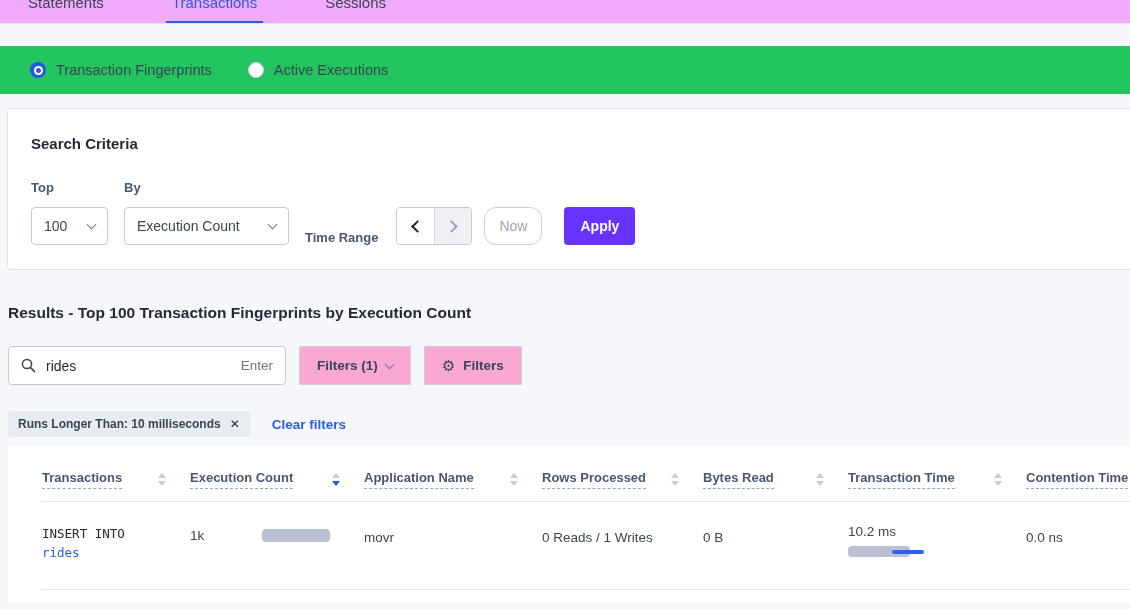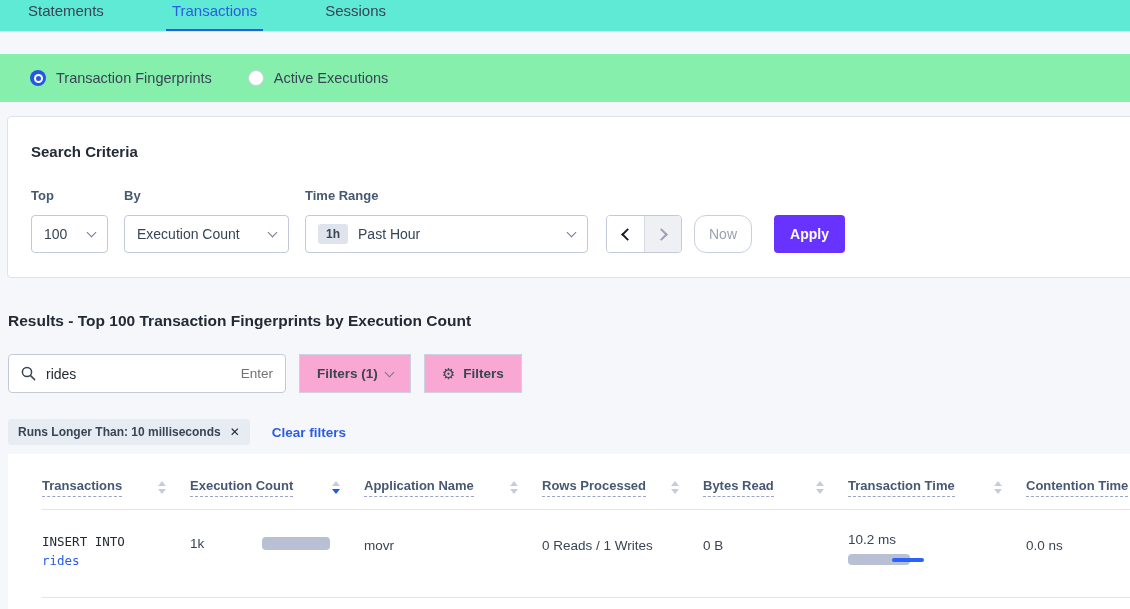--- a/index.html
+++ b/index.html
@@ -4,25 +4,25 @@
 <style>
   * { margin:0; padding:0; box-sizing:border-box; }
   html,body { width:1130px; height:609px; overflow:hidden; }
   body {
     font-family:"Liberation Sans", sans-serif;
     background:#f5f7fa;
     color:#394455;
     font-size:14px;
   }
   
-  .tabbar { display:flex; align-items:flex-end; gap:56px; padding:0 0 0 22px; height:32px; border-bottom:1px solid #e0e4eb; background:#5eead4; }
+  .tabbar { display:flex; align-items:flex-end; gap:56px; padding:0 0 0 22px; height:24px; border-bottom:1px solid #e0e4eb; background:#f0abfc; }
   .tab { padding:8px 6px 10px; font-size:15px; color:#394455; cursor:pointer; border-bottom:2px solid transparent; }
   .tab.active { color:#2b5de0; border-bottom:2px solid #2b5de0; font-weight:400; }
   
-  .radio-strip { background:#86efac; margin-top:22px; height:48px; display:flex; align-items:center; padding-left:30px; gap:36px; }
+  .radio-strip { background:#22c55e; margin-top:22px; height:48px; display:flex; align-items:center; padding-left:30px; gap:36px; }
   .radio-opt { display:flex; align-items:center; gap:10px; font-size:14.5px; color:#394455; }
   .radio-on { width:16px; height:16px; border-radius:50%; background:#2458e4; display:flex; align-items:center; justify-content:center; }
   .radio-on .ring { width:9px; height:9px; border-radius:50%; background:#fff; display:flex; align-items:center; justify-content:center; }
   .radio-on .core { width:5px; height:5px; border-radius:50%; background:#2458e4; }
   .radio-off { width:16px; height:16px; border-radius:50%; border:1px solid #c9cfdd; background:#fff; }
   
   .card { background:#fff; border:1px solid #dde2ec; border-radius:4px; margin:14px 0 0 7px; width:1180px; height:162px; padding:26px 0 0 23px; }
   .card-title { font-weight:700; font-size:15px; color:#242a35; }
   .form-row { display:flex; align-items:flex-end; margin-top:28px; gap:16px; }
   .field { display:flex; flex-direction:column; gap:12px; }
@@ -113,25 +113,20 @@
     </div>
     <div class="field">
       <span class="field-label">By</span>
       <div class="select sel-by">
         <span class="grow">Execution Count</span>
         <span class="chev"></span>
       </div>
     </div>
     <div class="field">
       <span class="field-label">Time Range</span>
-      <div class="select sel-time">
-        <span class="badge-1h">1h</span>
-        <span class="grow">Past Hour</span>
-        <span class="chev"></span>
-      </div>
     </div>
     <div class="arrow-group">
       <div class="arrow-btn">
           <span class="chev-left"></span>
         </div>
       <div class="arrow-btn disabled">
           <span class="chev-right"></span>
         </div>
     </div>
     <div class="btn-now">Now</div>

